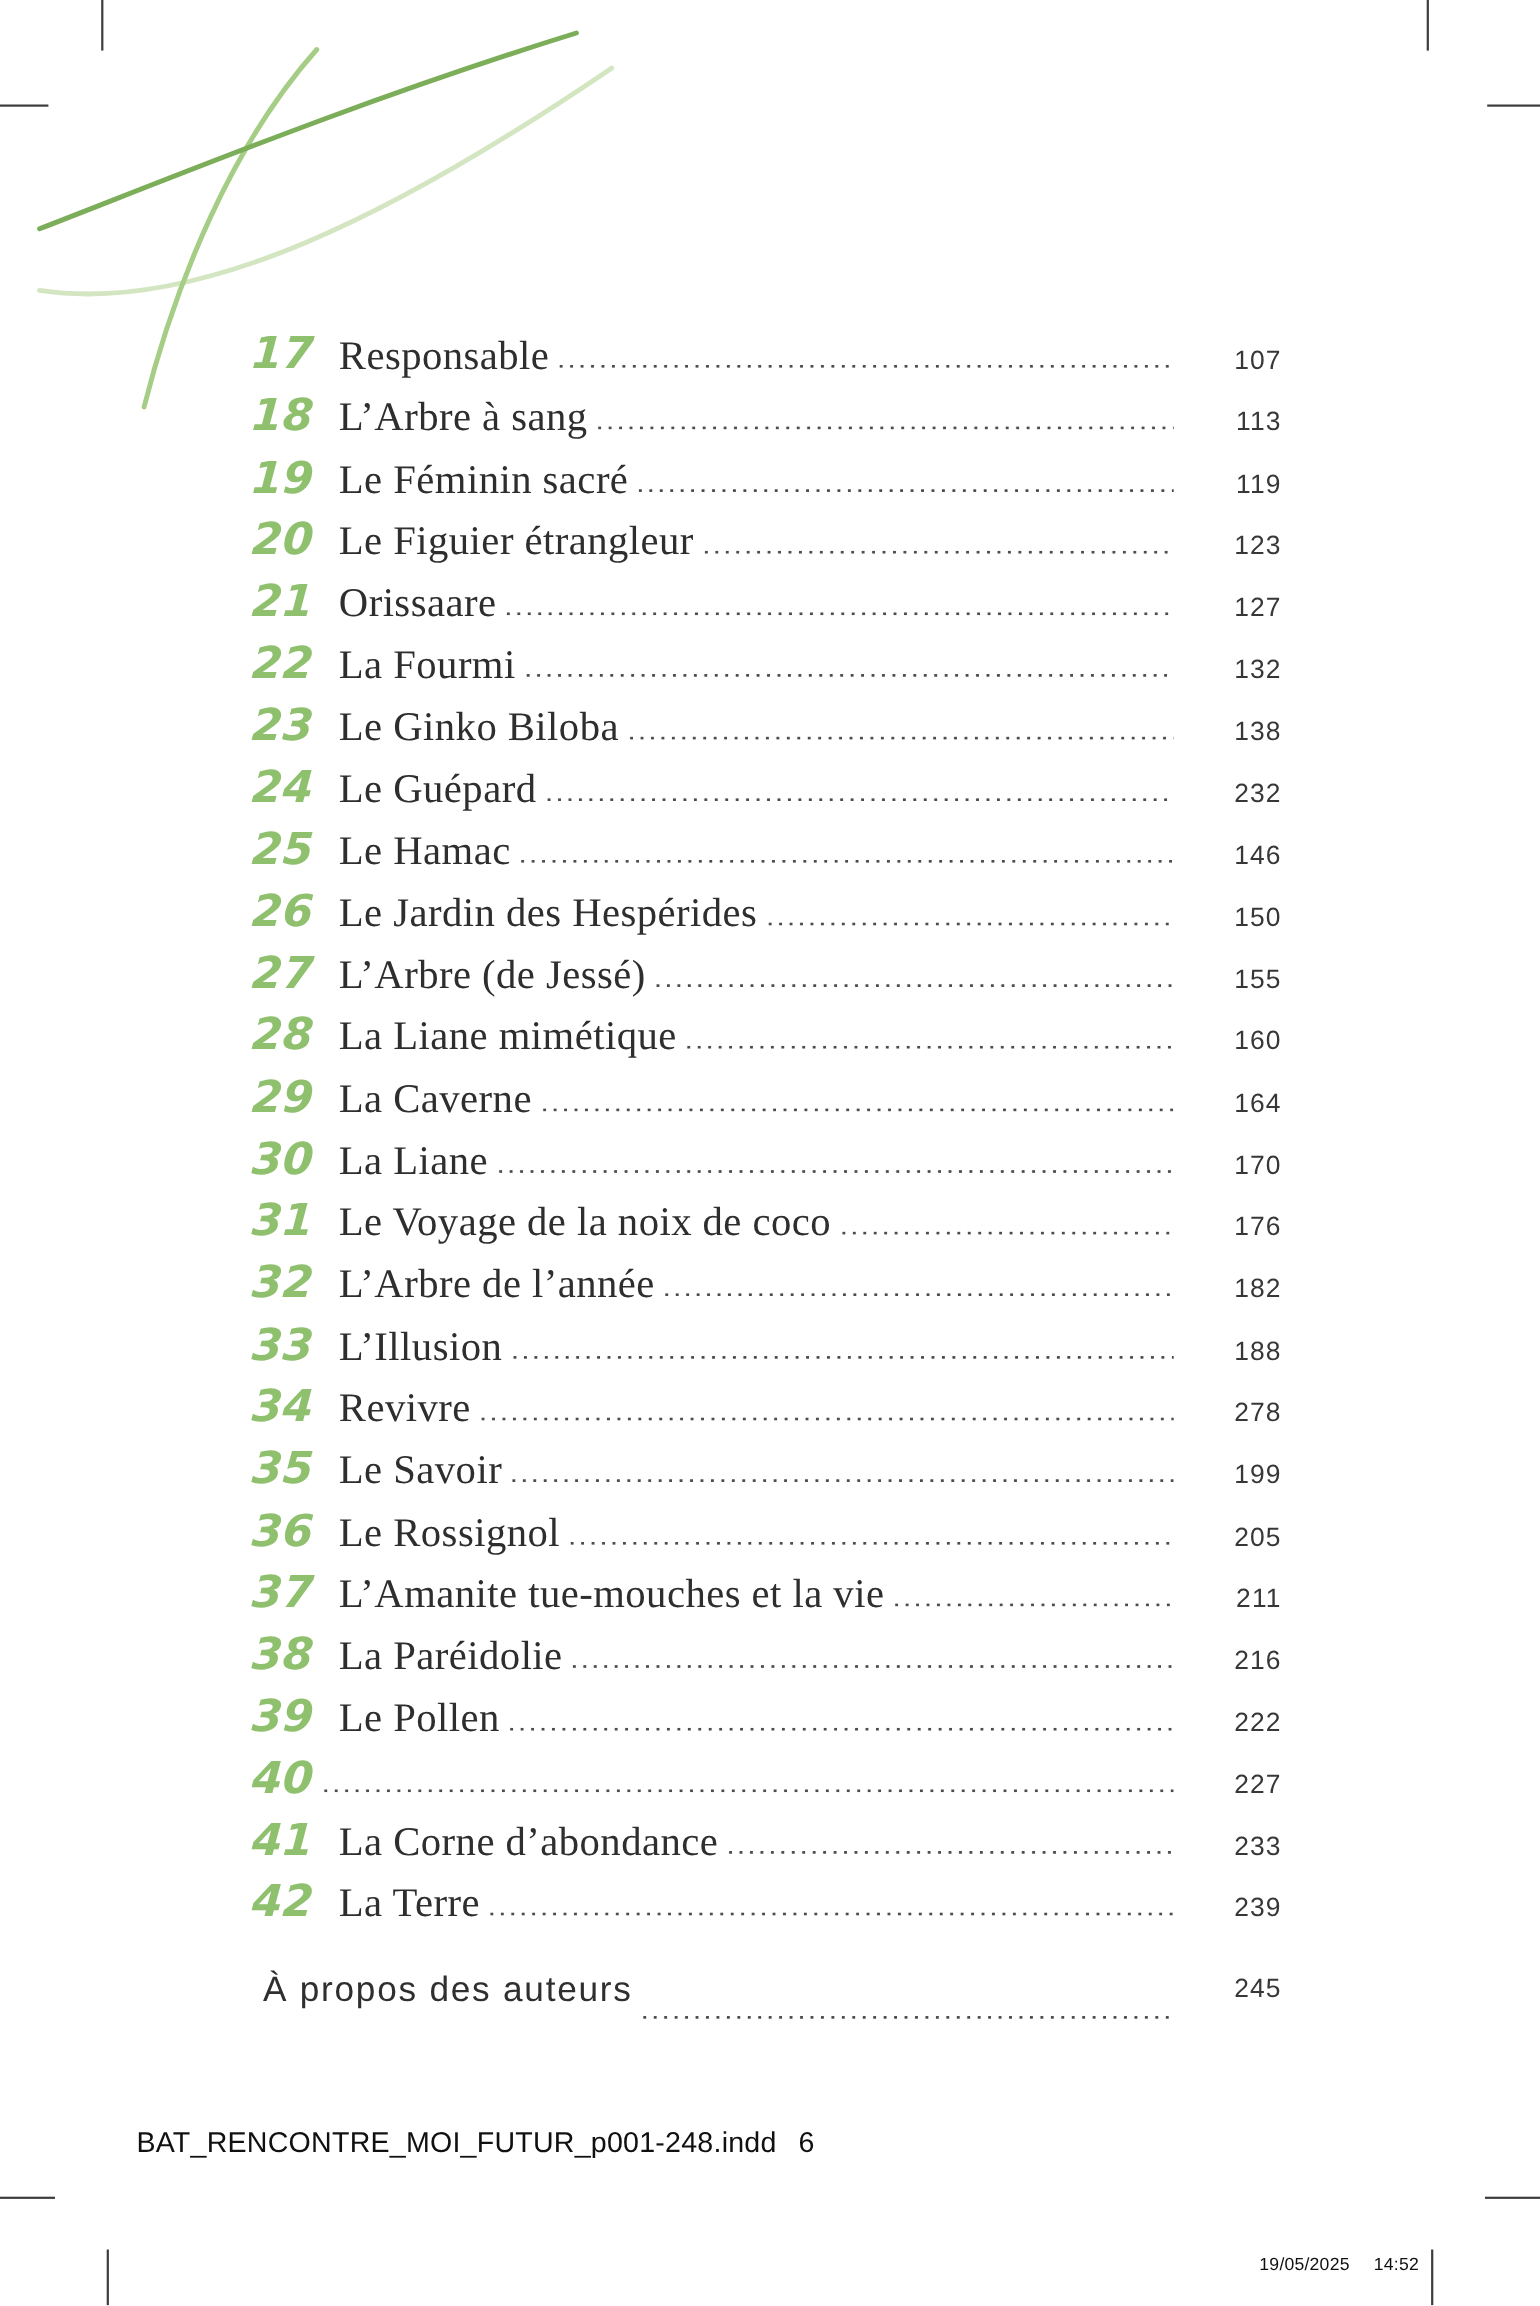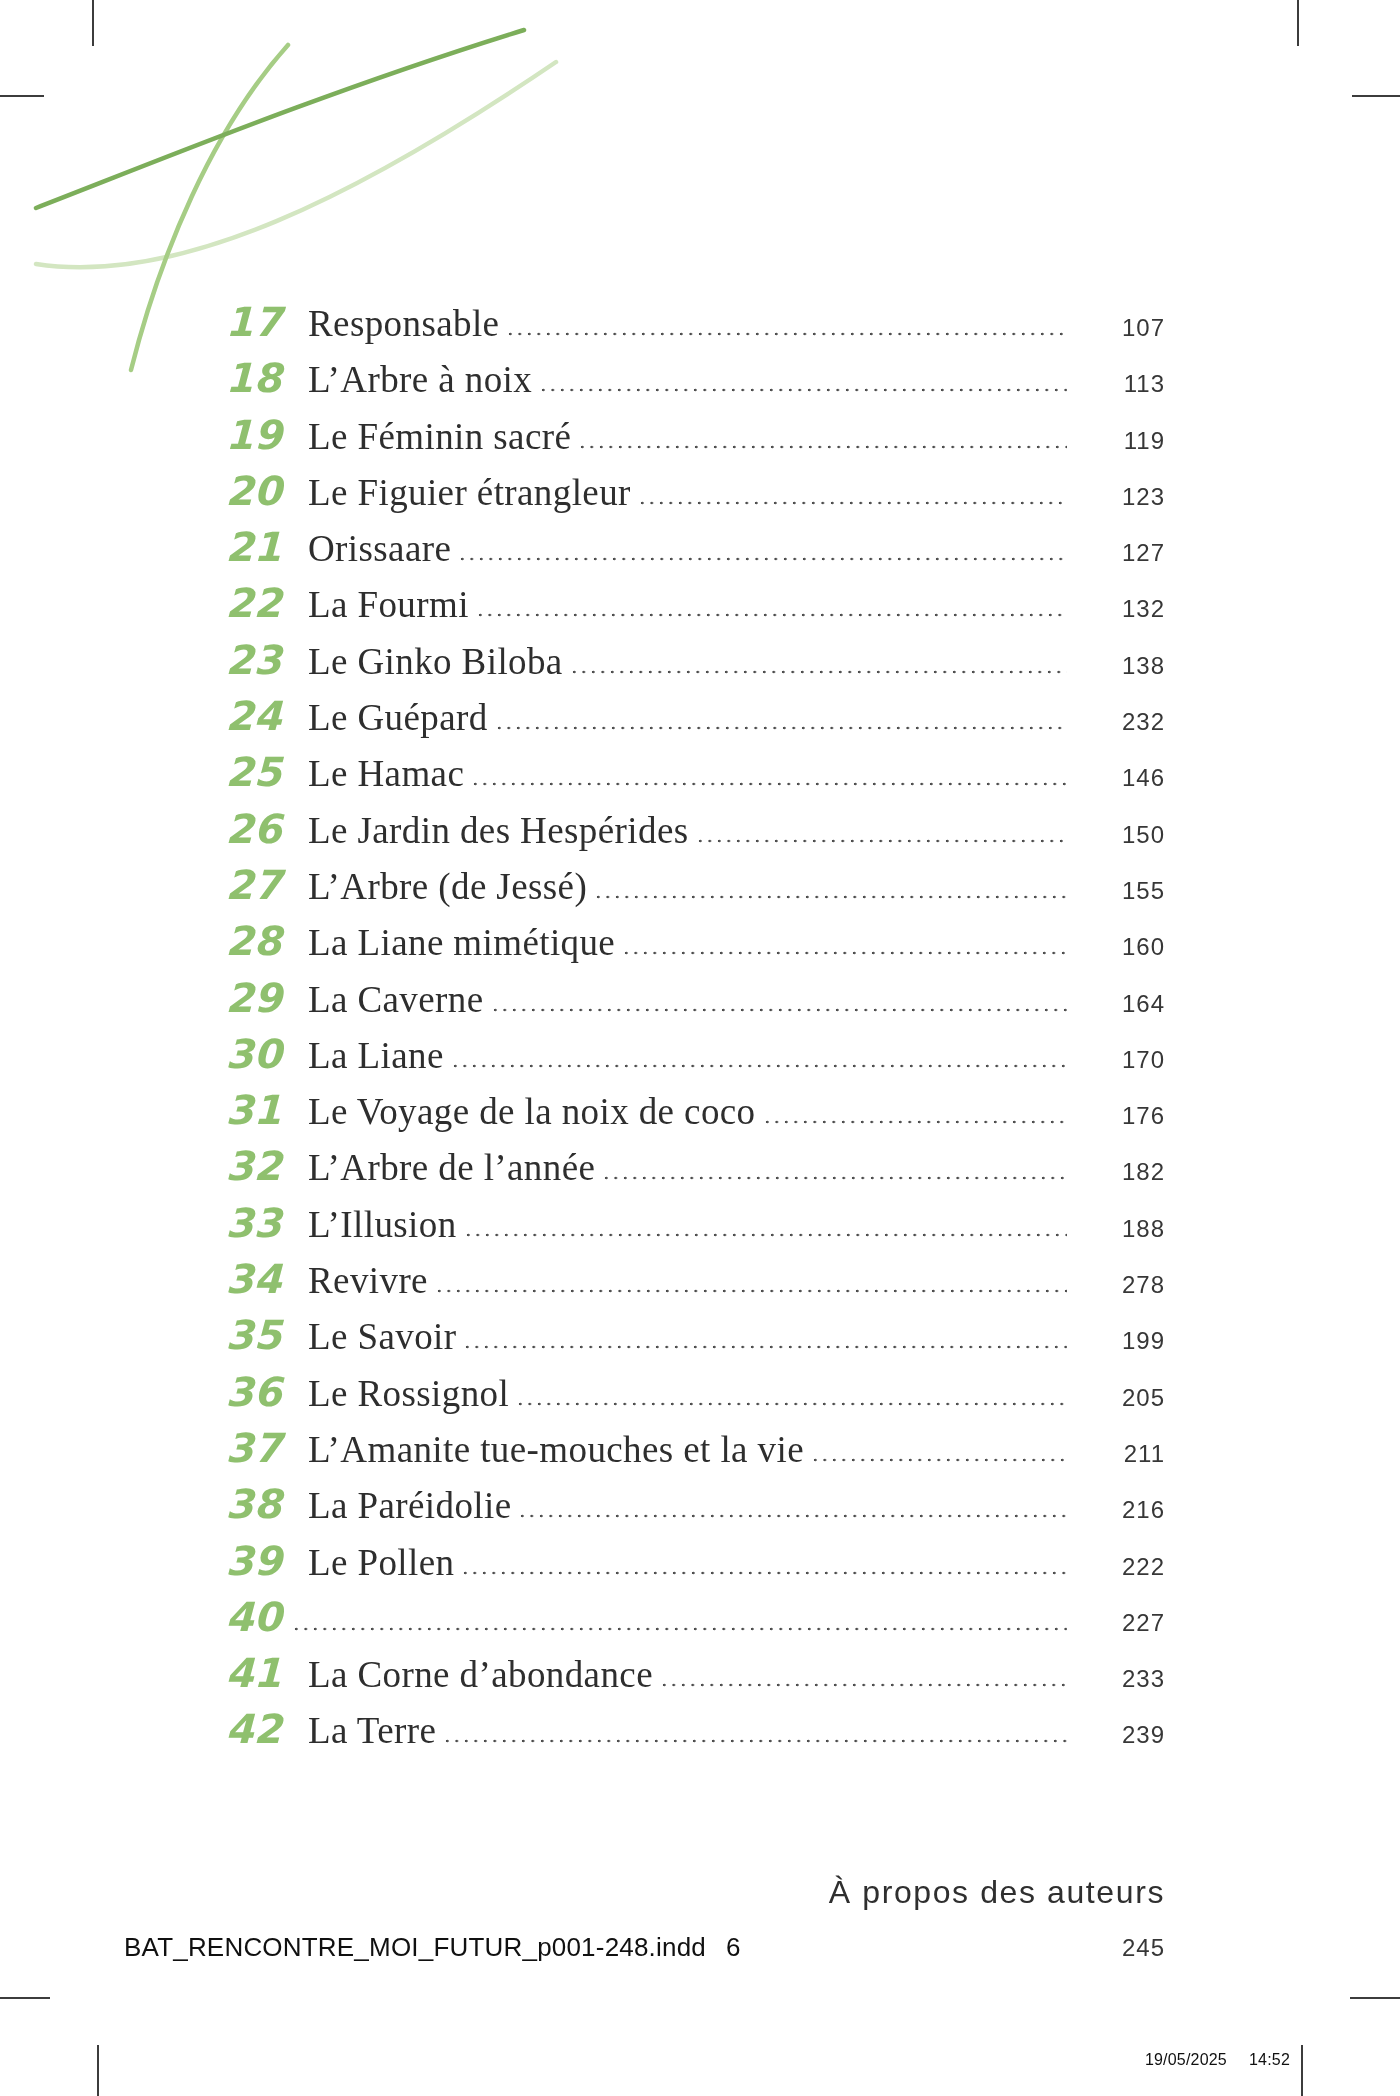--- a/index.html
+++ b/index.html
@@ -66,21 +66,21 @@
   .pagenum{
     width:84px;flex:0 0 84px;text-align:right;
     font-size:24px;letter-spacing:1px;
     color:var(--page-number-text,#373737);
     font-family:"Liberation Sans",sans-serif;
   }
 
   
   .about-row{
     position:absolute;left:155px;top:1780px;width:1010px;
-    display:flex;align-items:flex-end;height:56px;line-height:56px;white-space:nowrap;flex-direction:column;
+    display:flex;align-items:flex-end;height:56px;line-height:56px;white-space:nowrap;
   }
   .about-row .spacer{flex:0 0 84px;}
   .about-label{
     font-family:"Liberation Sans",sans-serif;
     font-size:32px;letter-spacing:1.6px;
     color:var(--about-text,#2f2f2f);
   }
 
   
   .footer-left{
@@ -119,21 +119,21 @@
   <div class="toc">
     <div class="row">
       <span class="num">17</span>
       <span class="title">Responsable</span>
       <div class="dots"></div>
       <span class="pagenum">107</span>
     </div>
 
     <div class="row">
       <span class="num">18</span>
-      <span class="title">L’Arbre à noix</span>
+      <span class="title">L’Arbre à sang</span>
       <div class="dots"></div>
       <span class="pagenum">113</span>
     </div>
 
     <div class="row">
       <span class="num">19</span>
       <span class="title">Le Féminin sacré</span>
       <div class="dots"></div>
       <span class="pagenum">119</span>
     </div>

